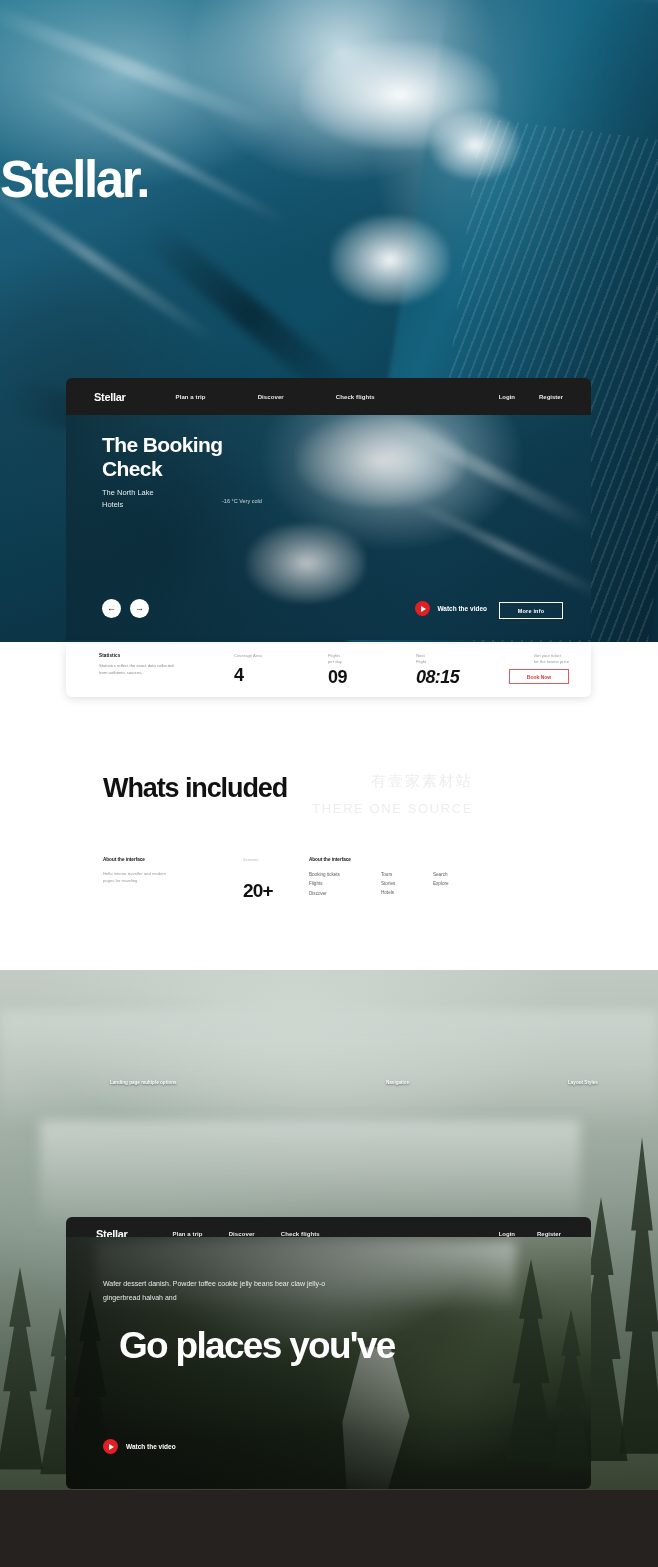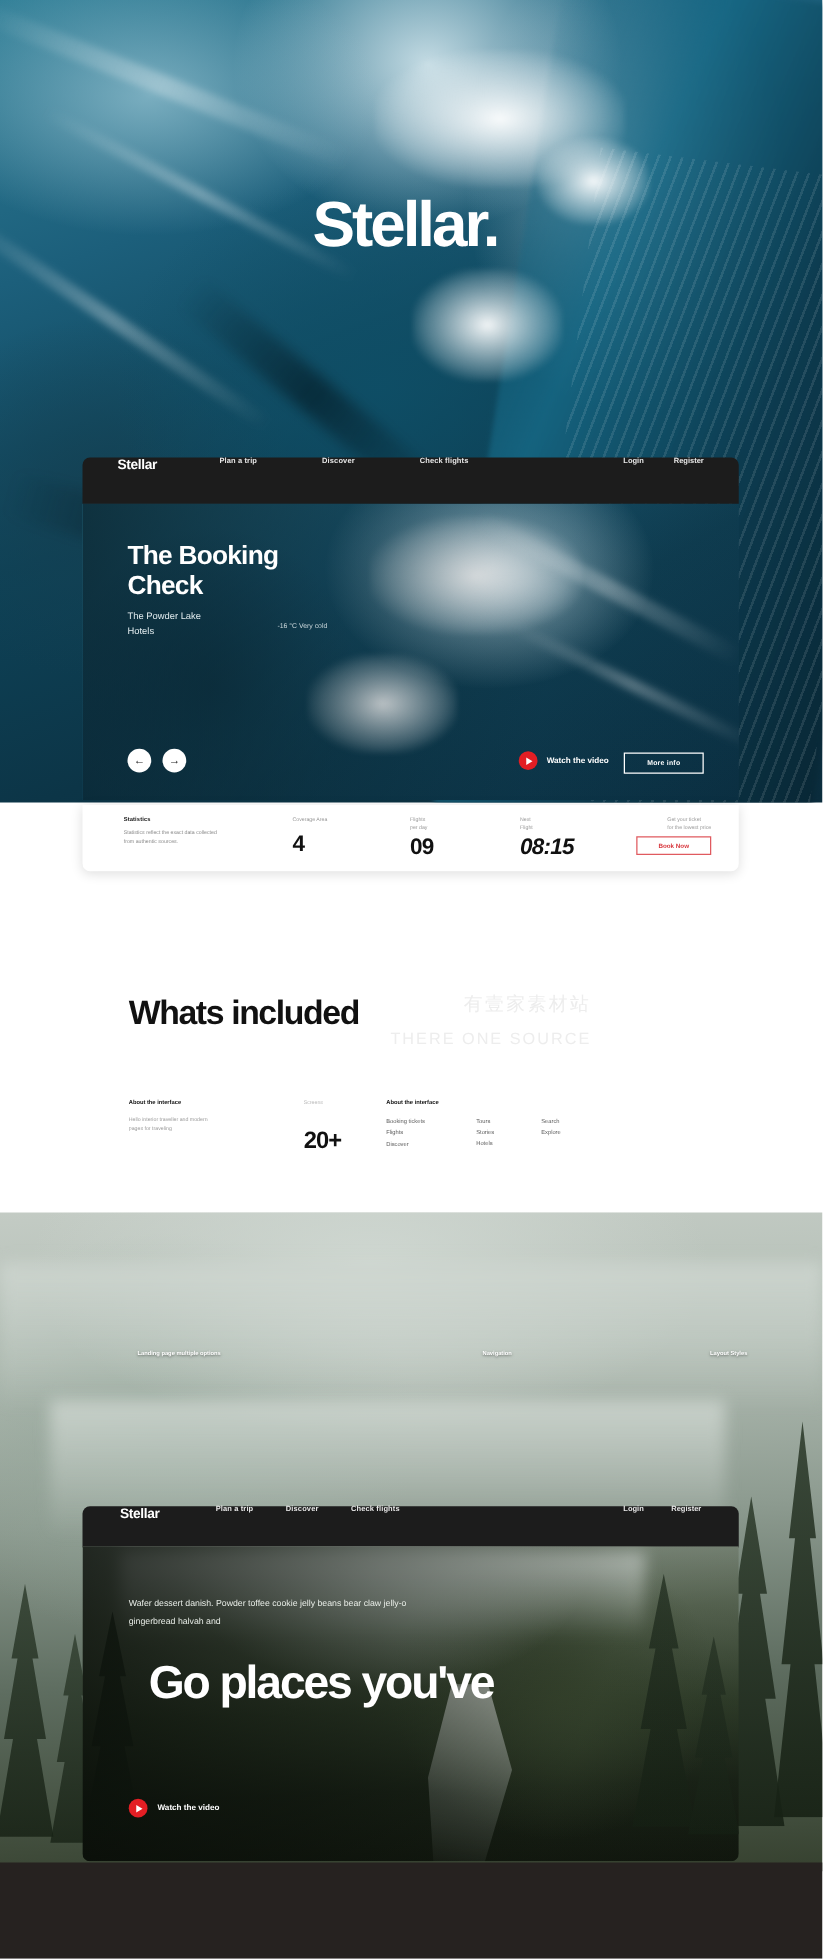--- a/index.html
+++ b/index.html
@@ -43,29 +43,29 @@
     background:repeating-linear-gradient(104deg, rgba(255,255,255,.10) 0px, rgba(255,255,255,.10) 2px, transparent 2px, transparent 9px);
     transform:rotate(7deg);
   }
   .ice-snow {
     position:absolute;
     background:radial-gradient(ellipse at 50% 50%, rgba(255,255,255,.95), rgba(255,255,255,.25) 58%, transparent 75%);
     filter:blur(2px);
   }
 
   .brand-mark {
-    position:absolute; left:0; top:150px; width:648px; text-align:center;
+    position:absolute; left:0; top:150px; width:648px; text-align:left;
     font-size:51px; font-weight:bold; color:#ffffff; letter-spacing:-2.4px;
     z-index:5;
   }
 
   
   .navcard {
     position:absolute; background:#1c1c1c; border-radius:6px 6px 0 0;
-    display:flex; align-items:flex-start; z-index:8;
+    display:flex; align-items:center; z-index:8;margin-top:12px;
   }
   .nav-logo { font-size:11px; font-weight:bold; color:#fff; letter-spacing:-.3px; }
   .nav-links { display:flex; }
   .nav-link { font-size:6px; font-weight:bold; color:#e8e8e8; letter-spacing:.1px; white-space:nowrap; }
   .nav-right { margin-left:auto; display:flex; }
   .nav-auth { font-size:6px; font-weight:bold; color:#e8e8e8; white-space:nowrap; }
 
   
   .hero-card {
     position:absolute; left:66px; top:403px; width:525px; height:237px;
@@ -126,21 +126,21 @@
   .stat-desc { font-size:4.2px; color:#8b8b8b; line-height:1.55; margin-top:5px; width:78px; }
   .stat-lbl { font-size:4.2px; color:#9a9a9a; line-height:1.5; }
   .stat-num { font-size:18px; font-weight:bold; color:#111; letter-spacing:-.6px; margin-top:6px; }
   .book-btn {
     position:absolute; right:22px; top:25px; width:60px; height:15px;
     border:1px solid #e05a5f; display:flex; align-items:center; justify-content:center;
     font-size:5px; font-weight:bold; color:#d8373d;
   }
 
   
-  .sec-white { position:absolute; left:0; top:719px; width:520px; height:273px; background:#fff; }
+  .sec-white { position:absolute; left:0; top:697px; width:520px; height:273px; background:#fff; }
   .wi-title {
     position:absolute; left:103px; top:76px;
     font-size:27px; font-weight:bold; color:#111; letter-spacing:-1.1px;
   }
   .wm {
     position:absolute; right:47px; text-align:right; color:#ededed;
   }
   .wm-cn { top:75px; font-size:15px; letter-spacing:2px; }
   .wm-en { top:104px; font-size:13px; letter-spacing:1.6px; }
 
@@ -246,21 +246,21 @@
   <div class="ice-snow" style="left:180px;top:120px;width:120px;height:80px;"></div>
   <div class="ice-streak" style="left:300px;top:60px;width:240px;height:14px;transform:rotate(28deg);"></div>
   <div class="ice-streak" style="left:330px;top:140px;width:220px;height:10px;transform:rotate(26deg);"></div>
 
   <div class="hero-inner">
     <div class="hero-title">
       <span>The Booking</span><br>
       <span>Check</span>
     </div>
     <div class="hero-loc">
-      <span>The Powder Lake</span><br>
+      <span>The North Lake</span><br>
       <span>Hotels</span>
     </div>
     <div class="hero-temp">-16 °C Very cold</div>
 
     <div class="arrow-row">
       <div class="arrow-btn">←</div>
       <div class="arrow-btn">→</div>
     </div>
 
     <div class="watch-row">

